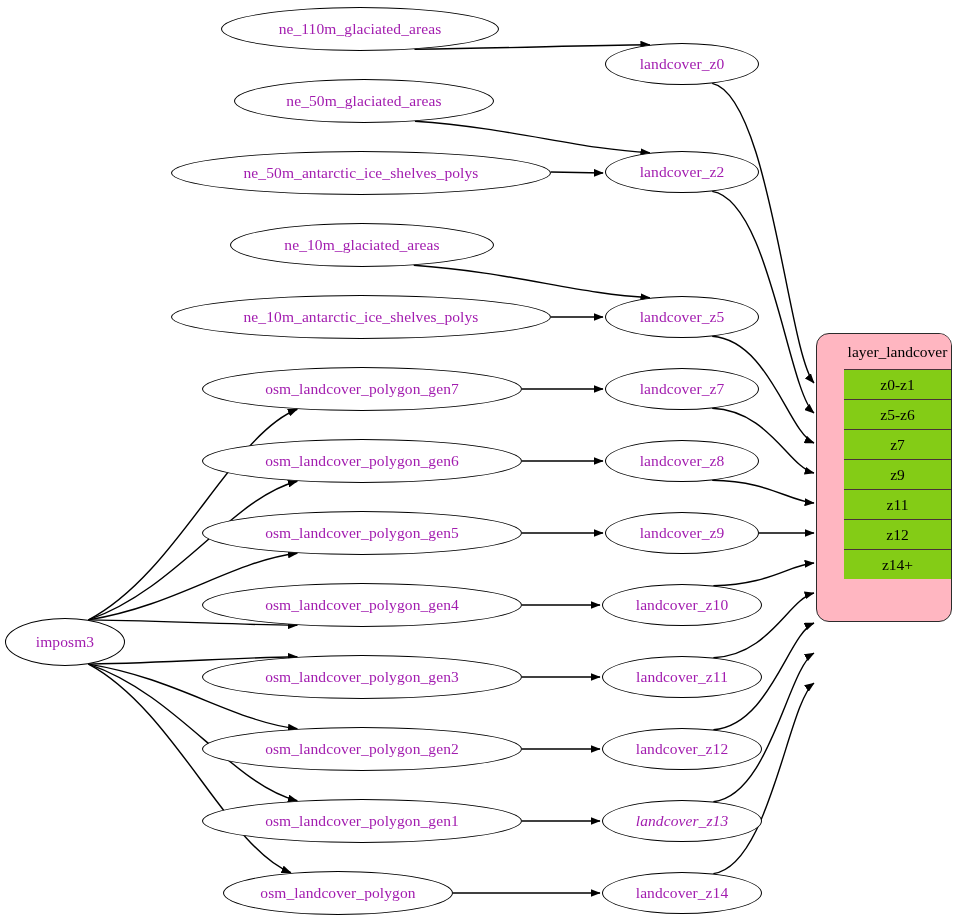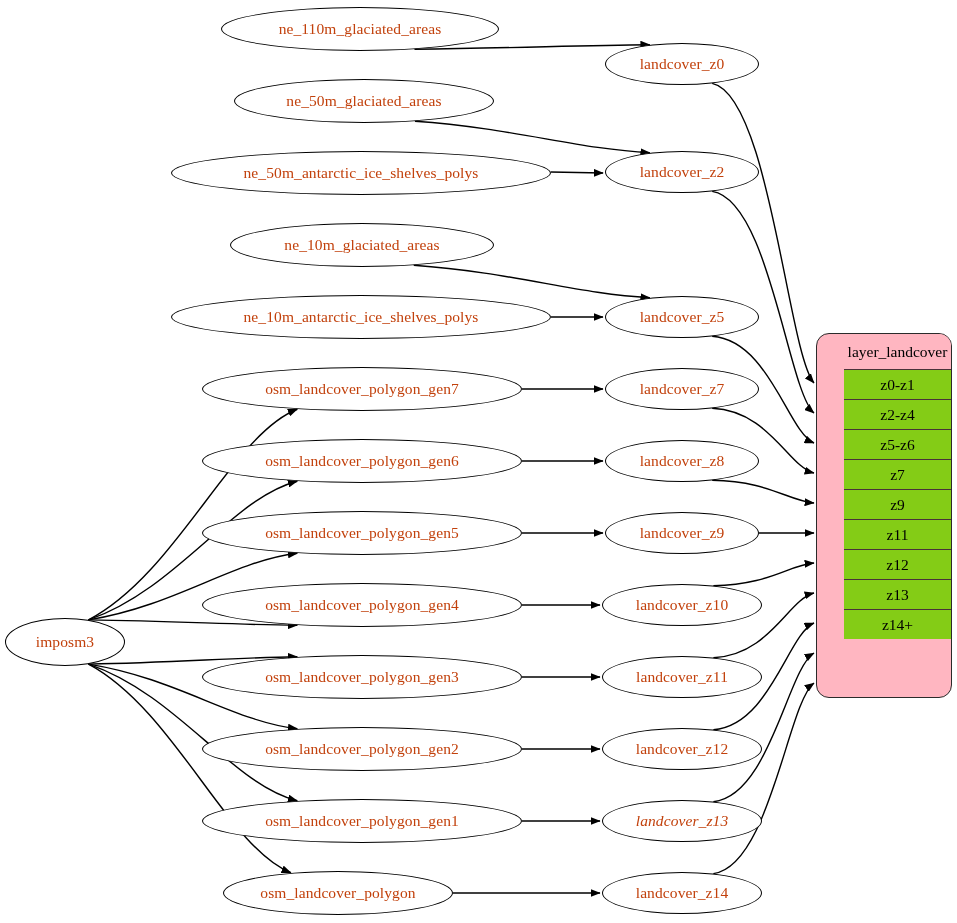--- a/index.html
+++ b/index.html
@@ -2,21 +2,21 @@
 <html><head>
 <meta charset="utf-8">
 <style>
   html,body{margin:0;padding:0;background:#ffffff;}
   body{width:957px;height:923px;overflow:hidden;
        font-family:"Liberation Serif","DejaVu Serif",serif;}
   #graph{position:relative;width:957px;height:923px;}
   svg#wires{position:absolute;left:0;top:0;width:957px;height:923px;}
   .node{position:absolute;display:flex;align-items:center;justify-content:center;
         box-sizing:border-box;border:1.3px solid #000;border-radius:50%;
-        background:#ffffff;color:#c2410c;white-space:nowrap;}
+        background:#ffffff;color:#a21caf;white-space:nowrap;}
   .node span{font-size:15.5px;line-height:1;letter-spacing:0.1px;}
   .table-node{position:absolute;box-sizing:border-box;
         border:1.4px solid #2b2b2b;border-radius:13px;background:#ffb6c1;
         overflow:hidden;}
   .table-node .trow{box-sizing:border-box;display:flex;align-items:center;
         justify-content:center;height:30px;border-top:1.4px solid #4a3338;
         background:#84cc16;}
   .table-node .thead{box-sizing:border-box;display:flex;align-items:center;
         justify-content:center;height:35px;background:#ffb6c1;border-top:none;}
   .table-node span{font-size:15.5px;line-height:1;color:#000;}
@@ -138,45 +138,39 @@
         <span>landcover_z12</span>
       </div>
       <div class="node" style="left: 602px; top: 800px; width: 160px; height: 42px; font-style: italic;">
         <span>landcover_z13</span>
       </div>
       <div class="node" style="left: 602px; top: 872px; width: 160px; height: 42px;">
         <span>landcover_z14</span>
       </div>
     </div>
 
-  <div class="table-node" id="layer-table" style="left: 816px; top: 333px; width: 136px; height: 365px; padding-left: 27px;">
+  <div class="table-node" id="layer-table" style="left: 816px; top: 333px; width: 136px; height: 289px; padding-left: 27px;">
     <div class="thead">
       <span>layer_landcover</span>
     </div>
   <div class="trow">
         <span>z0-z1</span>
-      </div>
-      <div class="trow">
-        <span>z2-z4</span>
       </div>
       <div class="trow">
         <span>z5-z6</span>
       </div>
       <div class="trow">
         <span>z7</span>
       </div>
       <div class="trow">
         <span>z9</span>
       </div>
       <div class="trow">
         <span>z11</span>
       </div>
       <div class="trow">
         <span>z12</span>
       </div>
       <div class="trow">
-        <span>z13</span>
-      </div>
-      <div class="trow">
         <span>z14+</span>
       </div>
     </div>
 </div>
 
 </body></html>

